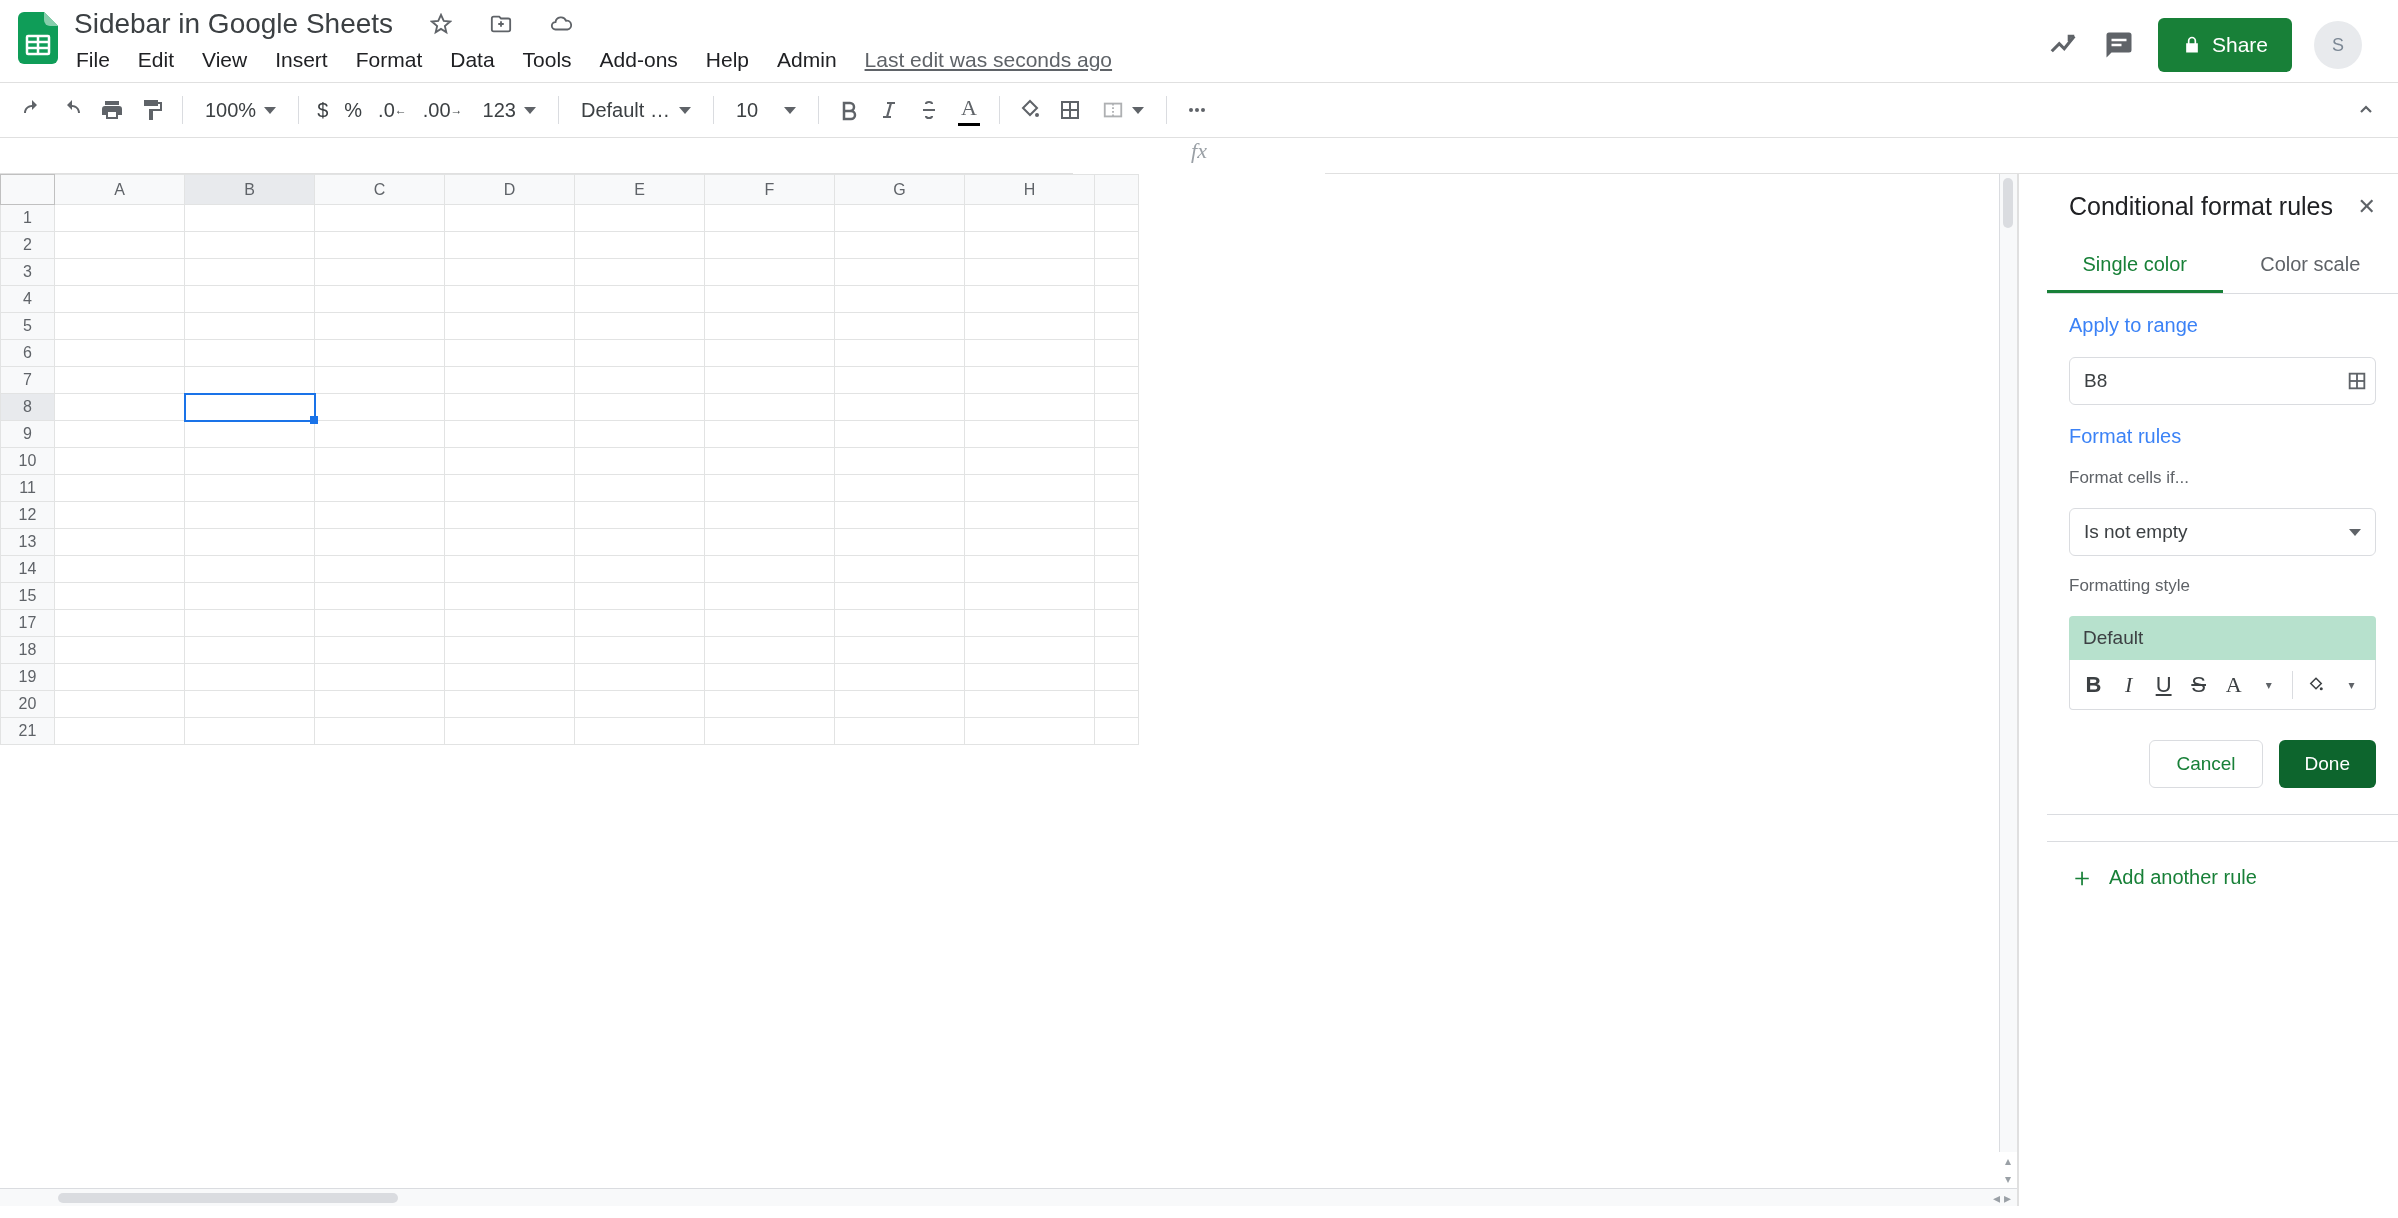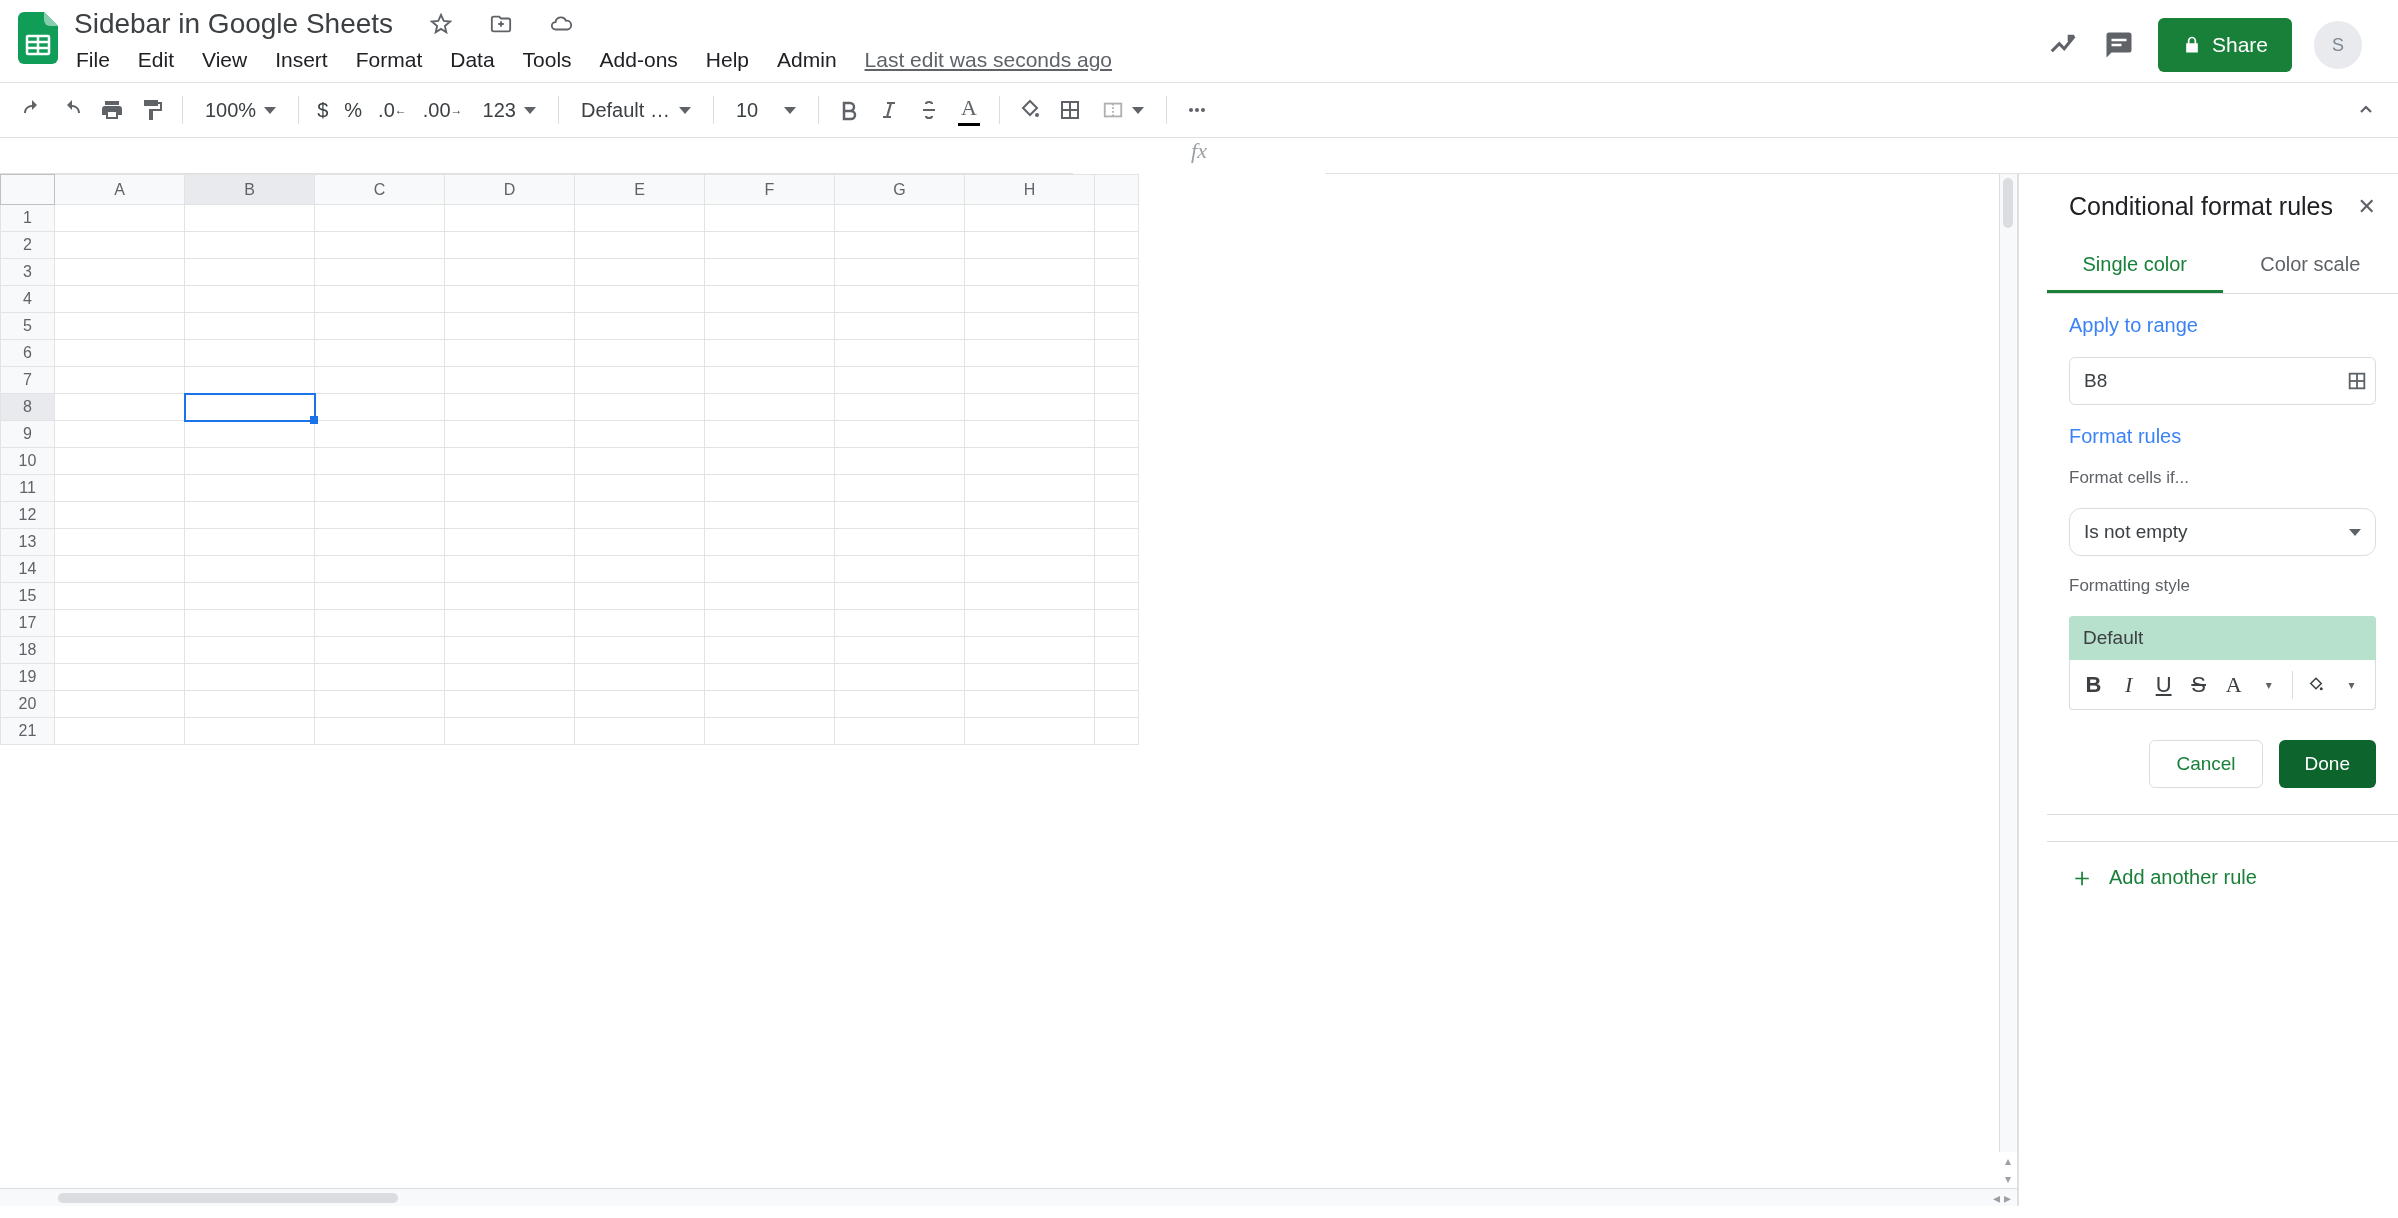--- a/index.html
+++ b/index.html
@@ -85,21 +85,21 @@
   .sb-tabs{display:flex;border-bottom:1px solid var(--border2);}
   .sb-tab{flex:1;text-align:center;padding:14px 0;font-size:20px;color:#5f6368;cursor:pointer;}
   .sb-tab.active{color:var(--green);border-bottom:3px solid var(--green);font-weight:500;}
   .sb-body{padding:20px 22px;display:flex;flex-direction:column;gap:20px;}
   .sb-section-title{font-size:20px;color:#3b82f6;font-weight:500;}
   .sb-sub{font-size:17px;color:#5f6368;}
   .range-row{display:flex;align-items:center;}
   .range-input{flex:1;border:1px solid var(--border2);border-radius:6px;height:48px;padding:0 14px;font-size:19px;color:#3c4043;outline:none;}
   .range-pick{width:44px;height:48px;border:1px solid var(--border2);border-left:none;border-radius:0 6px 6px 0;display:flex;align-items:center;justify-content:center;color:#5f6368;margin-left:-6px;background:#fff;}
   .range-pick svg{width:22px;height:22px;fill:currentColor;}
-  .select{border:1px solid var(--border2);border-radius:12px;height:48px;padding:0 14px;font-size:19px;display:flex;align-items:center;justify-content:space-between;cursor:pointer;}
+  .select{border:1px solid var(--border2);border-radius:6px;height:48px;padding:0 14px;font-size:19px;display:flex;align-items:center;justify-content:space-between;cursor:pointer;}
   .style-preview{background:var(--green-light);height:44px;display:flex;align-items:center;padding:0 14px;font-size:19px;border-radius:4px 4px 0 0;}
   .style-tools{border:1px solid var(--border2);border-top:none;border-radius:0 0 4px 4px;height:50px;display:flex;align-items:center;gap:12px;padding:0 12px;color:#3c4043;}
   .stool{width:34px;height:34px;display:flex;align-items:center;justify-content:center;font-size:22px;}
   .stool.small-caret{font-size:12px;color:#5f6368;}
   .vline{width:1px;height:28px;background:var(--border2);}
   .btn-row{display:flex;justify-content:flex-end;gap:16px;margin-top:10px;}
   .btn{height:48px;padding:0 26px;border-radius:6px;font-size:19px;display:flex;align-items:center;cursor:pointer;}
   .btn.secondary{border:1px solid var(--border2);color:var(--green);background:#fff;}
   .btn.primary{background:var(--green-dark);color:#fff;}
   .add-rule{display:flex;align-items:center;gap:14px;color:var(--green);font-size:20px;padding:18px 22px;border-top:1px solid var(--border2);cursor:pointer;font-weight:500;}

